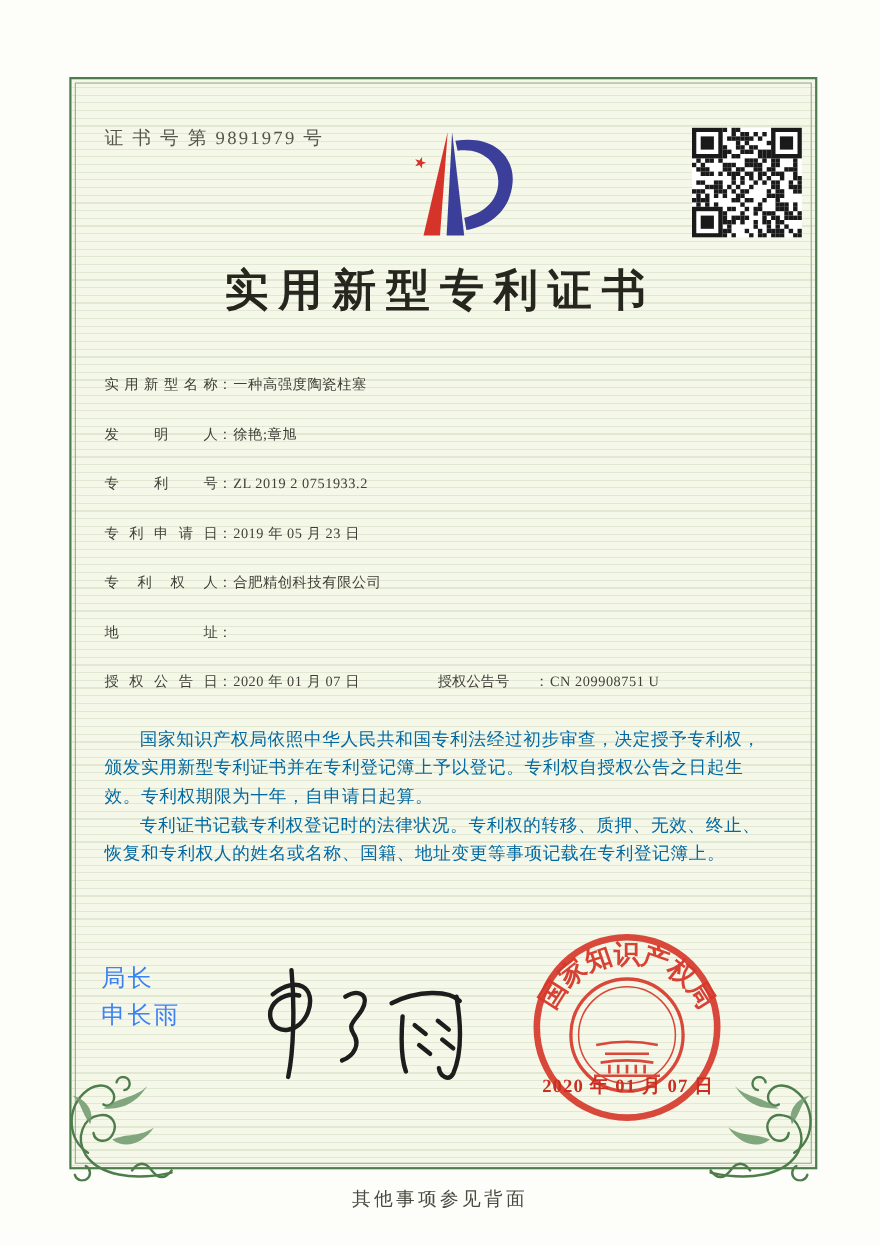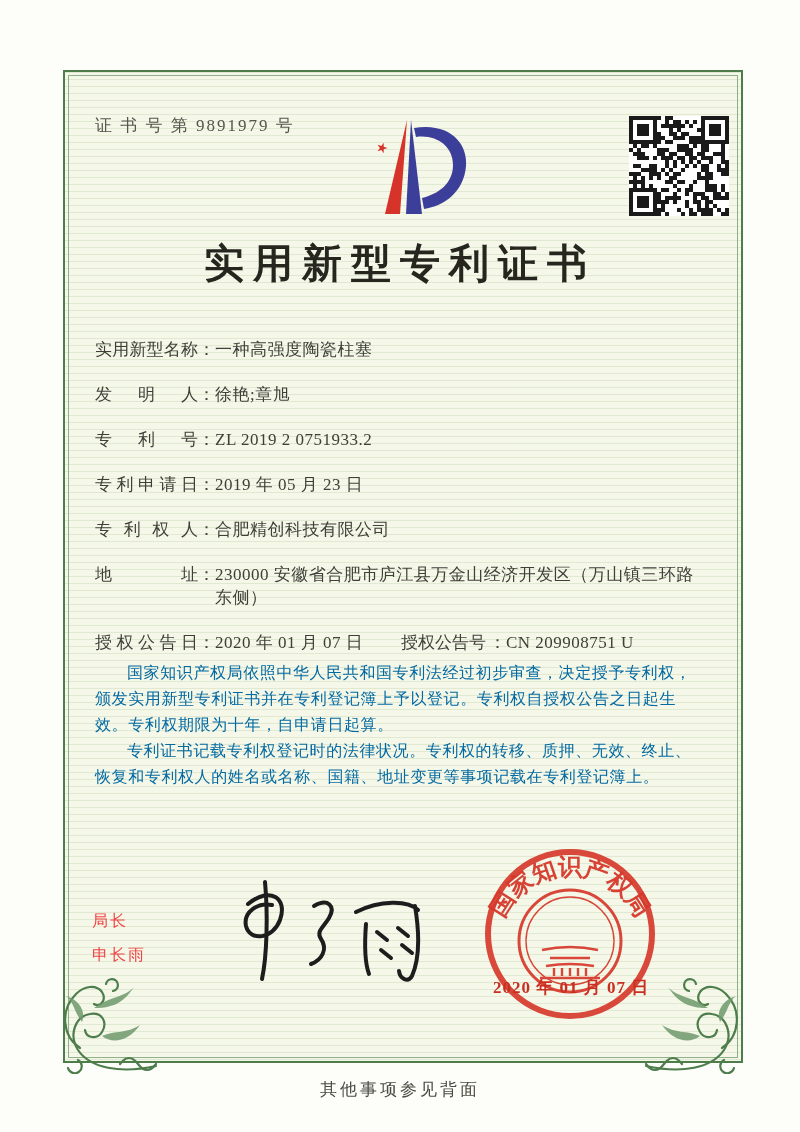--- a/index.html
+++ b/index.html
@@ -7,30 +7,30 @@
         font-family:"Liberation Serif","DejaVu Serif",serif;color:#3f3f38;margin:0 auto;}
   
   .frame{position:absolute;left:63px;top:70px;width:680px;height:993px;box-sizing:border-box;
          border:2.5px solid #4e7d4c;
          background:repeating-linear-gradient(to bottom, rgba(140,175,115,.20) 0 1px, rgba(0,0,0,0) 1px 7px),#f5f7e9;}
   .frame::after{content:"";position:absolute;inset:3px;border:1px solid #8fb08b;pointer-events:none;}
   .abs{position:absolute;}
   .cert-no{left:95px;top:114px;font-size:17px;letter-spacing:2px;color:#55554c;text-align:right;}
   .title{left:0;top:236px;width:800px;text-align:center;font-size:40px;font-weight:700;
          letter-spacing:9px;color:#26261f;}
-  .fields{left:95px;top:338px;width:608px;font-size:17px;}
+  .fields{left:95px;top:338px;width:608px;font-size:13px;}
   .field-row{display:flex;align-items:flex-start;line-height:23px;margin-bottom:22px;}
   .f-label{flex:0 0 103px;text-align:justify;text-align-last:justify;white-space:nowrap;}
   .f-colon{flex:0 0 14px;}
   .f-value{flex:1;letter-spacing:.5px;}
   .f-value.fixed{flex:0 0 186px;}
   .f-label2{flex:0 0 88px;white-space:nowrap;}
   .paras{left:95px;top:660px;width:610px;font-size:16px;line-height:26px;color:#0369a1;letter-spacing:.6px;}
   .paras p{margin:0;text-indent:2em;}
-  .director{left:92px;top:904px;font-size:16px;line-height:34px;color:#ef4444;letter-spacing:2px;}
+  .director{left:92px;top:872px;font-size:22px;line-height:34px;color:#3b82f6;letter-spacing:2px;}
   .sig{left:222px;top:878px;z-index:4;}
   .seal{left:482px;top:846px;z-index:5;}
   .seal-date{left:486px;top:976px;width:170px;text-align:center;z-index:6;
              color:#c92f20;font-size:17px;font-weight:600;letter-spacing:1px;}
   .page-info{left:0;top:1030px;width:800px;text-align:center;font-size:15px;color:#4c4c44;letter-spacing:1px;}
   .back-note{left:0;top:1078px;width:800px;text-align:center;font-size:17px;color:#4a4a40;letter-spacing:3px;}
   .logo{left:336px;top:106px;}
   .qr{left:629px;top:116px;}
   .flourish{z-index:3;}
   .flourish.right{transform:scaleX(-1);}
@@ -351,21 +351,20 @@
       <span class="f-value">2019 年 05 月 23 日</span>
     </div>
     <div class="field-row">
       <span class="f-label">专利权人</span>
         <span class="f-colon">：</span>
       <span class="f-value">合肥精创科技有限公司</span>
     </div>
     <div class="field-row">
       <span class="f-label">地址</span>
         <span class="f-colon">：</span>
-      <span class="f-value">230000 安徽省合肥市庐江县万金山经济开发区（万山镇三环路东侧）</span>
     </div>
     <div class="field-row">
       <span class="f-label">授权公告日</span>
         <span class="f-colon">：</span>
       <span class="f-value fixed">2020 年 01 月 07 日</span>
       <span class="f-label2">授权公告号</span>
         <span class="f-colon">：</span>
       <span class="f-value">CN 209908751 U</span>
     </div>
   </div>

